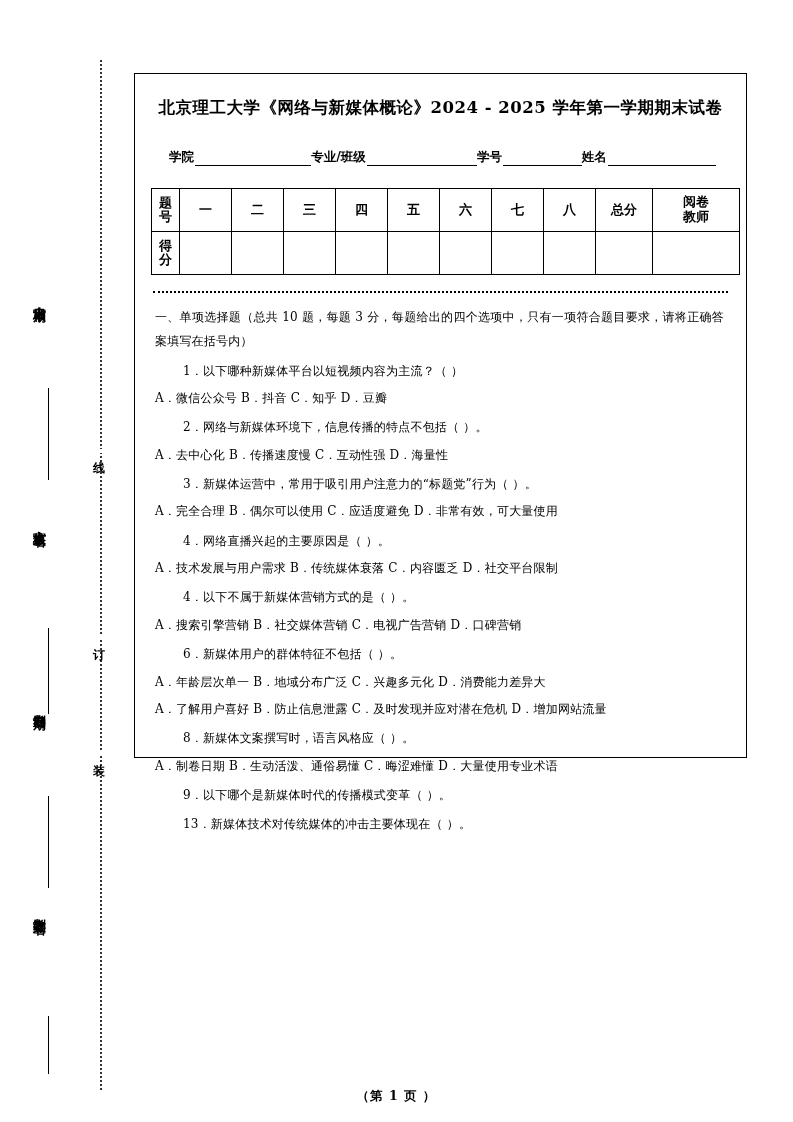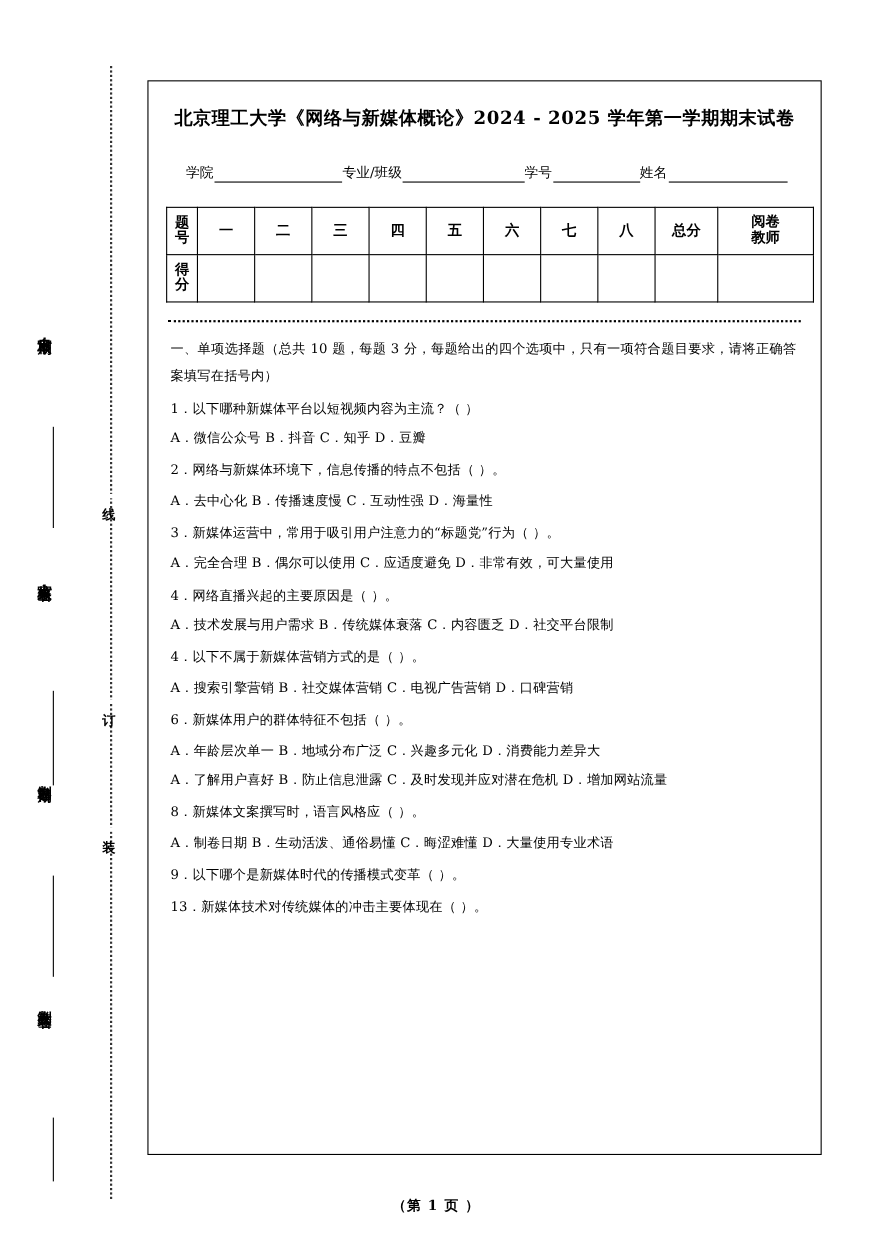--- a/index.html
+++ b/index.html
@@ -63,21 +63,21 @@
     padding: 2px 0;
     line-height: 1;
   }
 
   
   .content-box {
     position: absolute;
     left: 134px;
     top: 73px;
     width: 613px;
-    height: 977px;
+    height: 685px;
     border: 1.6px solid #000;
     box-sizing: border-box;
   }
   .inner {
     padding: 14px 16px 0 16px;
   }
 
   .exam-title {
     font-family: "DejaVu Serif", "Liberation Serif", serif;
     font-weight: bold;
@@ -87,21 +87,21 @@
     letter-spacing: 0.5px;
     margin: 6px 4px 0 4px;
   }
 
   .info-line {
     display: flex;
     align-items: flex-end;
     margin: 26px 14px 0 18px;
     font-family: "DejaVu Serif", "Liberation Serif", serif;
     font-size: 12.5px;
-    font-weight: normal;
+    font-weight: bold;
   }
   .info-label {
     white-space: nowrap;
     padding-right: 1px;
   }
   .info-blank {
     border-bottom: 1.2px solid #000;
     height: 14px;
   }
   .blank-a { width: 118px; }
@@ -156,20 +156,21 @@
     font-size: 12px;
     line-height: 2.03;
     letter-spacing: 0.2px;
   }
   .section-head {
     margin-top: 12px;
     text-align: justify;
   }
   .q-stem {
     margin-top: 5px;
+    margin-left: 28px;
   }
   .q-opts {
     margin-top: 3px;
   }
 
   .footer {
     position: absolute;
     left: 0;
     top: 1088px;
     width: 793px;

